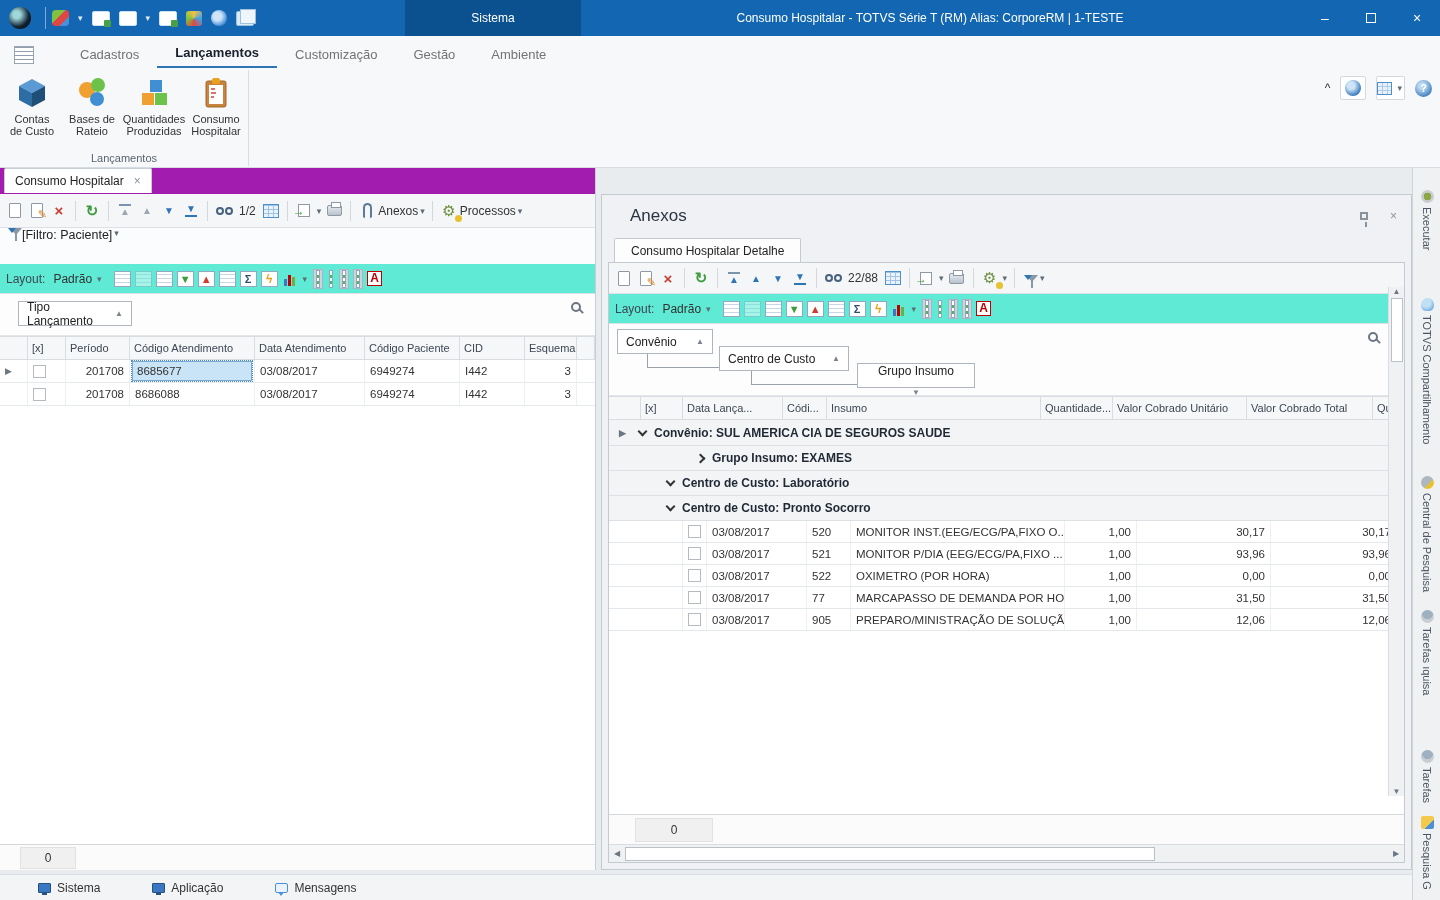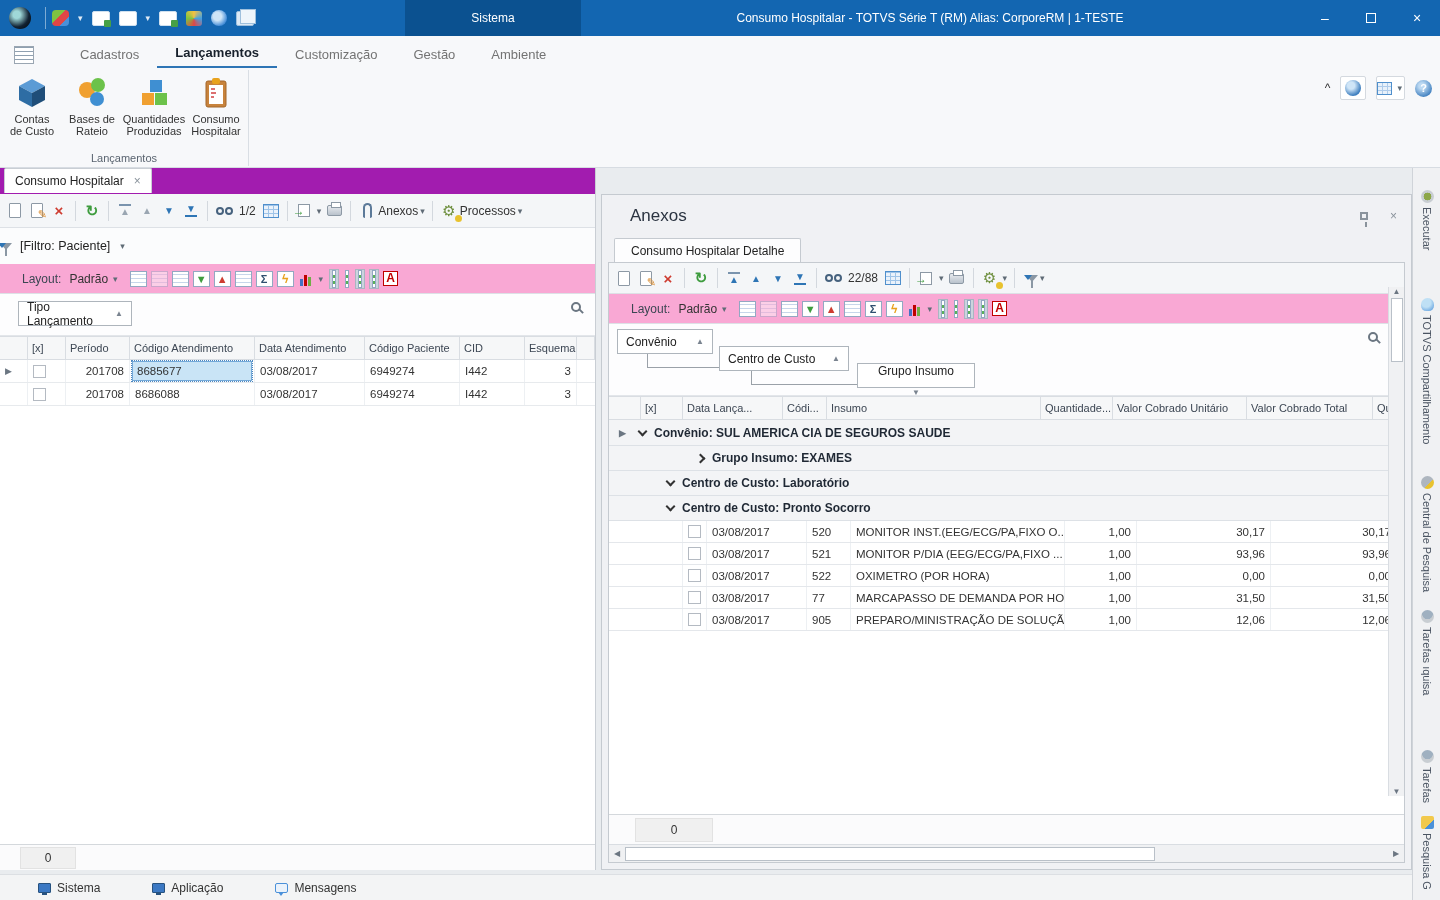--- a/index.html
+++ b/index.html
@@ -76,21 +76,21 @@
   .gear { color:#6E8F3E; font-size:15px; position:relative; }
   .gear.y::after { content:""; position:absolute; right:-2px; bottom:0; width:7px; height:7px; border-radius:50%; background:#E8C22E; }
   .caret { font-size:9px; color:#5F6B76; padding:0 2px; }
   .funnel { width:0; height:0; border-left:6px solid transparent; border-right:6px solid transparent; border-top:7px solid #8A97A4; position:relative; }
   .funnel::after { content:""; position:absolute; left:-1px; top:-1px; width:2px; height:7px; background:#8A97A4; }
   .funnel-blue::before { content:""; position:absolute; left:-8px; top:-7px; width:0; height:0; border-left:4px solid transparent; border-right:4px solid transparent; border-top:5px solid #2E75B5; }
   .mag { width:10px; height:10px; border:2px solid #6B7682; border-radius:50%; position:relative; }
   .mag::after { content:""; position:absolute; width:6px; height:2px; background:#6B7682; transform:rotate(45deg); right:-5px; bottom:-2px; }
 
   
-  .lrow-bar { display:flex; align-items:center; background:#f9a8d4; border-bottom:1px solid #DDE1E6; padding:0 22px; gap:4px; }
+  .lrow-bar { display:flex; align-items:center; background:#5eead4; border-bottom:1px solid #DDE1E6; padding:0 6px; gap:4px; }
   .lay-lbl { color:#3C4653; padding-right:4px; }
   .lay-val { color:#333; display:flex; align-items:center; gap:3px; padding-right:6px; }
   .lic { width:17px; height:16px; border:1px solid #93A7C2; background:#fff; display:flex; align-items:center; justify-content:center; font-size:10px; position:relative; }
   .lic.tbl { background:repeating-linear-gradient(0deg,#fff 0 3px,#C7D6EA 3px 4px); }
   .lic.dis { opacity:.45; }
   .lic .ar-d { color:#3E9C3E; font-weight:bold; font-size:11px; }
   .lic .ar-u { color:#CE3C30; font-weight:bold; font-size:11px; }
   .lic .sig { font-size:11px; color:#2E4E6E; font-weight:bold; }
   .lic .zap { color:#E8A21D; font-weight:bold; font-size:12px; }
   .chartic { display:flex; align-items:flex-end; gap:1px; height:14px; padding:0 2px; }
@@ -99,21 +99,21 @@
   .view { width:18px; height:17px; border:1px solid #93A7C2; background:linear-gradient(#fff 0 4px,#59B159 4px 7px,#fff 7px 10px,#59B159 10px 13px,#fff 13px); padding:1px; }
   .viewwrap { padding:2px; }
   .viewwrap.selected { background:#CBD4DE; border:1px solid #AAB5C1; }
   .a-red { color:#C00000; font-weight:bold; font-size:12px; border:1px solid #C00000; padding:0 2px; line-height:13px; background:#fff; }
 
   
   .left-panel { position:absolute; left:0; top:0; width:596px; height:702px; display:flex; flex-direction:column; background:#fff; border-right:1px solid #C9CED4; }
   .ltabstrip { height:26px; background:#a21caf; display:flex; align-items:flex-start; }
   .ltab { height:25px; background:#fff; border:1px solid #C9CED4; border-bottom:none; display:flex; align-items:center; gap:10px; padding:0 10px; margin-left:4px; font-size:12px; color:#222; border-radius:2px 2px 0 0; }
   .ltab .x { color:#8A939C; font-size:12px; }
-  .filter-row { height:36px; display:flex; align-items:center; gap:8px; background:#FBFCFD; }
+  .filter-row { height:36px; display:flex; padding-left:10px; background:#FBFCFD; }
   .filter-lbl { font-size:12.5px; color:#222; }
   .groupbar { height:42px; position:relative; background:#FDFDFE; border-bottom:1px solid #E3E6EA; }
   .gbox { position:absolute; border:1px solid #AEB5BC; background:#fff; height:25px; display:flex; align-items:center; justify-content:space-between; padding:0 8px; font-size:12px; color:#222; gap:10px; }
   .sort { font-size:8px; color:#7A8490; }
   .gb-search { position:absolute; right:14px; top:8px; }
 
   .grid-head { display:flex; height:24px; background:#F6F7F8; border-top:1px solid #D9DDE2; border-bottom:1px solid #D9DDE2; font-size:11px; color:#3C4653; }
   .gh { border-right:1px solid #D9DDE2; padding:5px 4px 0 4px; overflow:hidden; white-space:nowrap; }
   .c-ind{width:28px} .c-x{width:38px} .c-per{width:64px} .c-cat{width:125px} .c-dat{width:110px} .c-cpa{width:95px} .c-cid{width:65px} .c-esq{width:52px} .c-fill{flex:1}
   .grow { display:flex; height:23px; border-bottom:1px solid #E7EAED; align-items:center; font-size:11.5px; }

